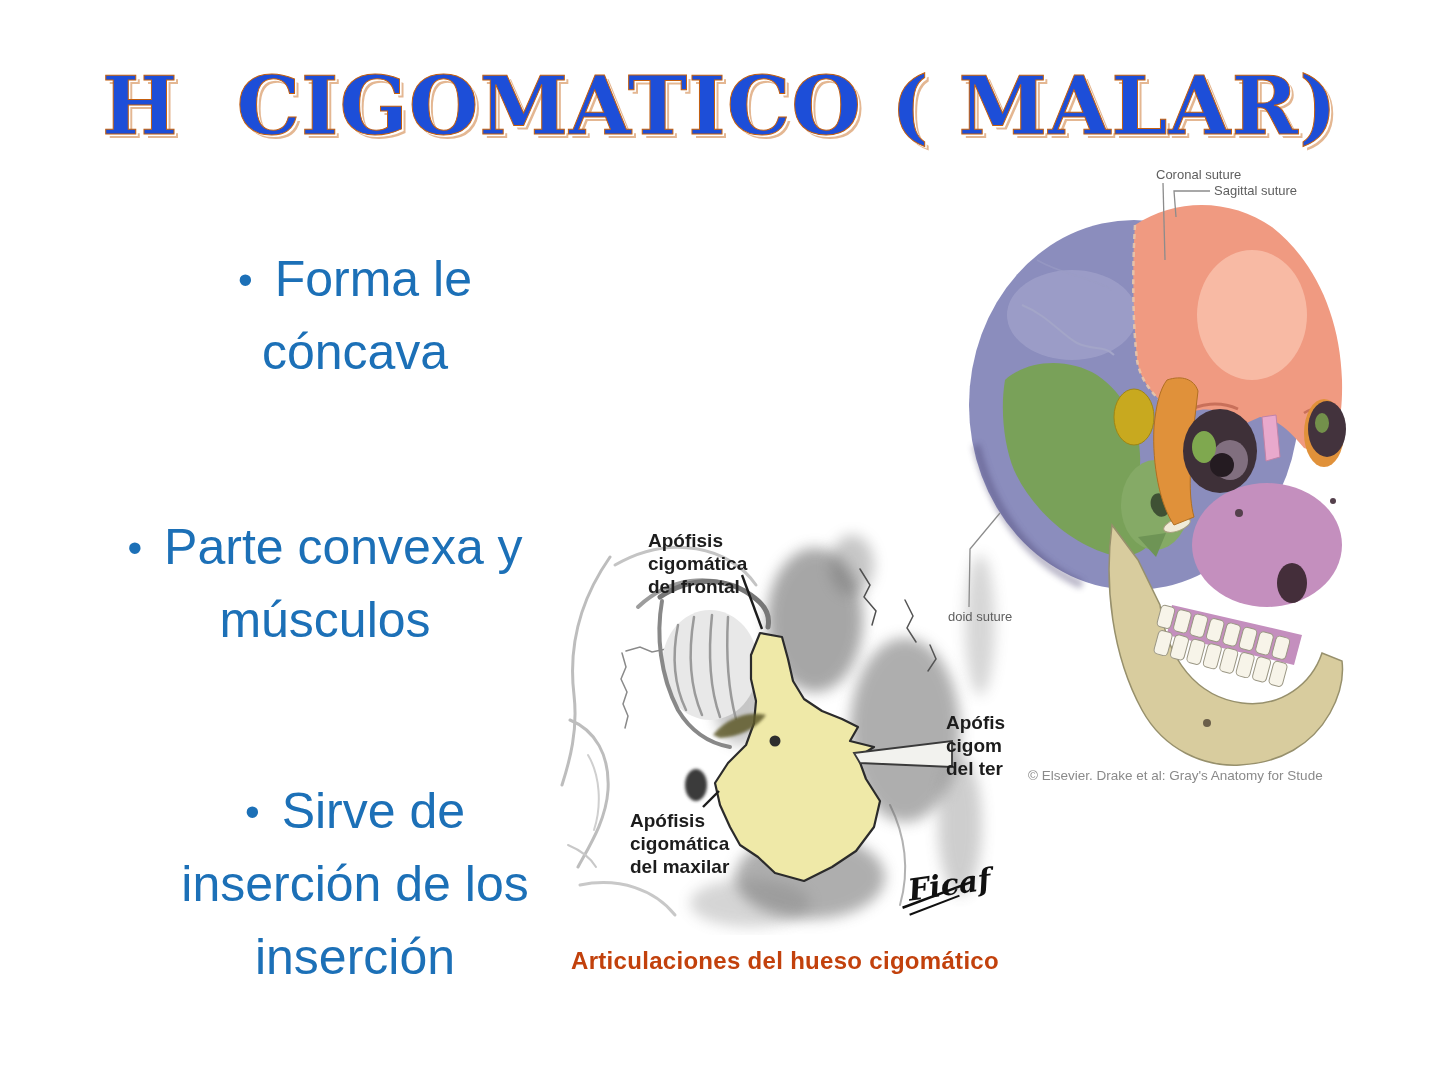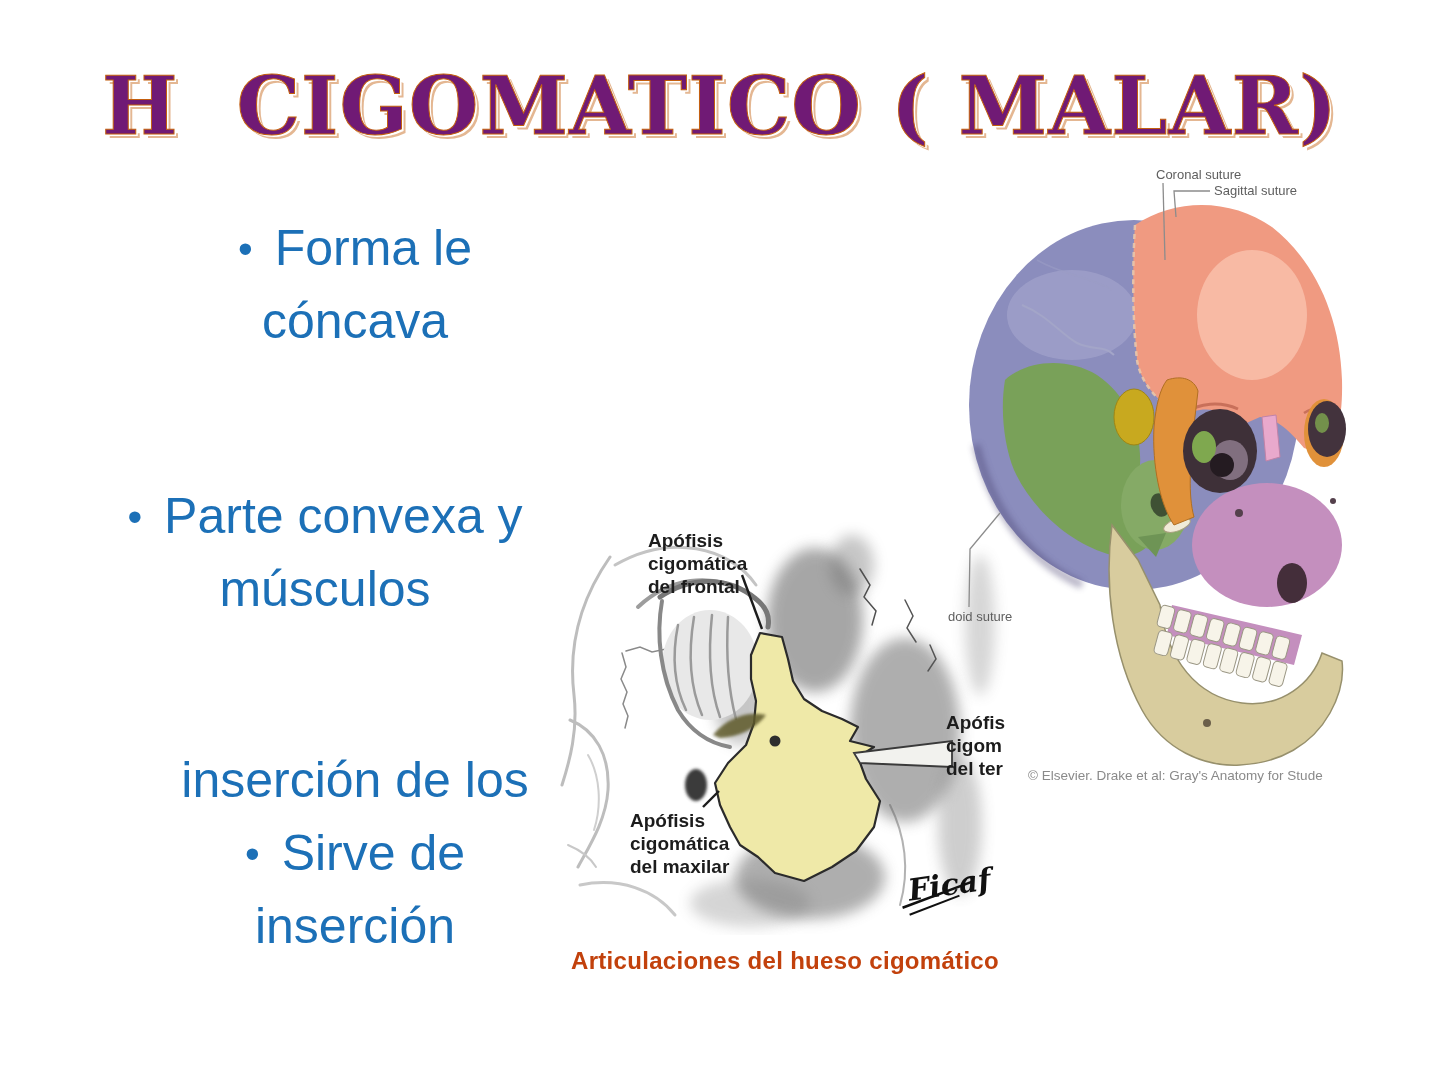--- a/index.html
+++ b/index.html
@@ -3,26 +3,26 @@
 <meta charset="utf-8">
 <style>
   html,body{margin:0;padding:0;}
   body{
     width:1440px;height:1080px;position:relative;background:#ffffff;overflow:hidden;
     font-family:"Liberation Sans",sans-serif;
   }
   .slide-title{
     position:absolute;top:52px;left:0;width:1440px;text-align:center;
     font-family:"DejaVu Serif",serif;font-weight:bold;font-size:80px;line-height:108px;
-    color:#701a75;letter-spacing:1px;white-space:pre;
+    color:#1d4ed8;letter-spacing:1px;white-space:pre;
     text-shadow:2px 2px 0 #ffffff,4px 4px 0 rgba(196,95,14,.45);
     -webkit-text-stroke:1px #C45F0E;
   }
   .bullet{
-    position:absolute;color:#1C70B7;font-size:50px;line-height:73px;text-align:center;
+    position:absolute;color:#1C70B7;font-size:50px;line-height:73px;text-align:center;margin-top:31px;
   }
   .bullet .marker{display:inline-block;margin-right:22px;font-size:42px;vertical-align:2px;}
   .b1{top:212px;left:85px;width:540px;}
   .b2{top:480px;left:15px;width:620px;text-align:center;}
   .b3{top:744px;left:85px;width:540px;}
   .zygoma-fig{position:absolute;left:560px;top:505px;width:450px;}
   .zygoma-caption{
     margin-top:12px;text-align:center;font-weight:bold;font-size:24px;color:#c2410c;
     letter-spacing:.3px;
   }
@@ -42,22 +42,22 @@
   <div><span class="marker">•</span><span>Forma le</span></div>
   <div>cóncava</div>
 </div>
 
 <div class="bullet b2">
   <div><span class="marker">•</span><span>Parte convexa y</span></div>
   <div>músculos</div>
 </div>
 
 <div class="bullet b3">
+  <div><span class="marker">•</span><span>Sirve de</span></div>
   <div>inserción de los</div>
-  <div><span class="marker">•</span><span>Sirve de</span></div>
   <div>inserción</div>
 </div>
 
 <div class="zygoma-fig">
   <svg width="450" height="430" viewBox="0 0 450 430">
     <defs>
       <filter id="blur7" x="-60%" y="-60%" width="220%" height="220%">
           <feGaussianBlur stdDeviation="7"></feGaussianBlur>
         </filter>
       <filter id="blur3" x="-60%" y="-60%" width="220%" height="220%">

